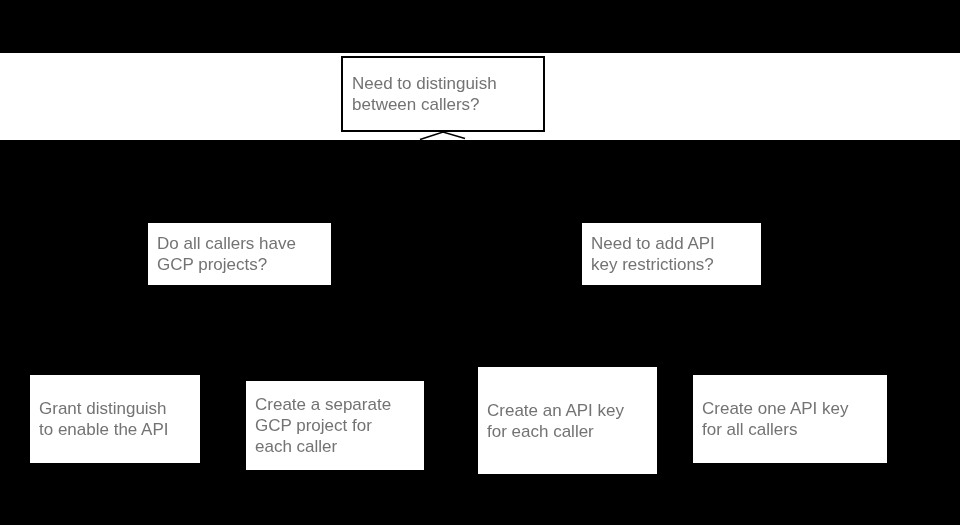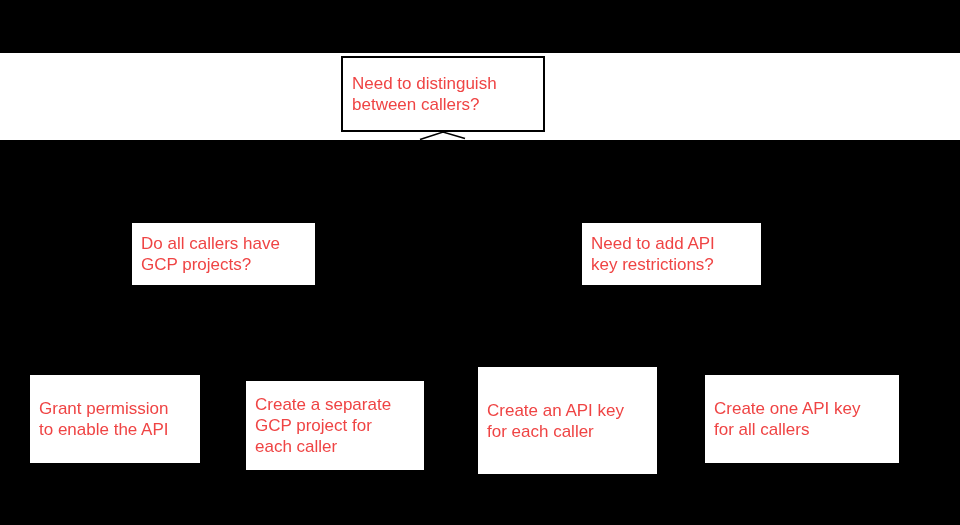--- a/index.html
+++ b/index.html
@@ -20,39 +20,39 @@
     left: 0;
     top: 53px;
     width: 960px;
     height: 87px;
     background: #ffffff;
   }
   .node {
     position: absolute;
     box-sizing: border-box;
     background: #ffffff;
-    color: #ef4444;
+    color: #737373;
     font-size: 17px;
     line-height: 21px;
     display: flex;
     align-items: center;
     padding: 2px 5px 2px 9px;
     white-space: pre-line;
     letter-spacing: 0;
   }
   .node.bordered {
     border: 2px solid #000000;
   }
   .root-node    { left: 341px; top: 56px;  width: 204px; height: 76px; }
-  .q-node-left  { left: 132px; top: 223px; width: 183px; height: 62px; }
+  .q-node-left  { left: 148px; top: 223px; width: 183px; height: 62px; }
   .q-node-right { left: 582px; top: 223px; width: 179px; height: 62px; }
   .o-node-1 { left: 30px;  top: 375px; width: 170px; height: 88px; }
   .o-node-2 { left: 246px; top: 375px; width: 178px; height: 89px; margin-top: 6px; }
   .o-node-3 { left: 478px; top: 367px; width: 179px; height: 107px; }
-  .o-node-4 { left: 693px; top: 375px; width: 194px; height: 88px; margin-left: 12px; }
+  .o-node-4 { left: 693px; top: 375px; width: 194px; height: 88px; }
   .chevron {
     position: absolute;
     left: 413px;
     top: 131px;
     width: 60px;
     height: 9px;
   }
 </style>
 </head>
 <body>
@@ -67,21 +67,21 @@
   <svg class="chevron" viewBox="0 0 60 9">
     <polyline points="7,8.5 30,1 52,7.5" fill="none" stroke="#000000" stroke-width="1.6"></polyline>
   </svg>
 
   <div class="node q-node-left">Do all callers have
 GCP projects?</div>
 
   <div class="node q-node-right">Need to add API
 key restrictions?</div>
 
-  <div class="node o-node-1">Grant permission
+  <div class="node o-node-1">Grant distinguish
 to enable the API</div>
 
   <div class="node o-node-2">Create a separate
 GCP project for
 each caller</div>
 
   <div class="node o-node-3">Create an API key
 for each caller</div>
 
   <div class="node o-node-4">Create one API key

